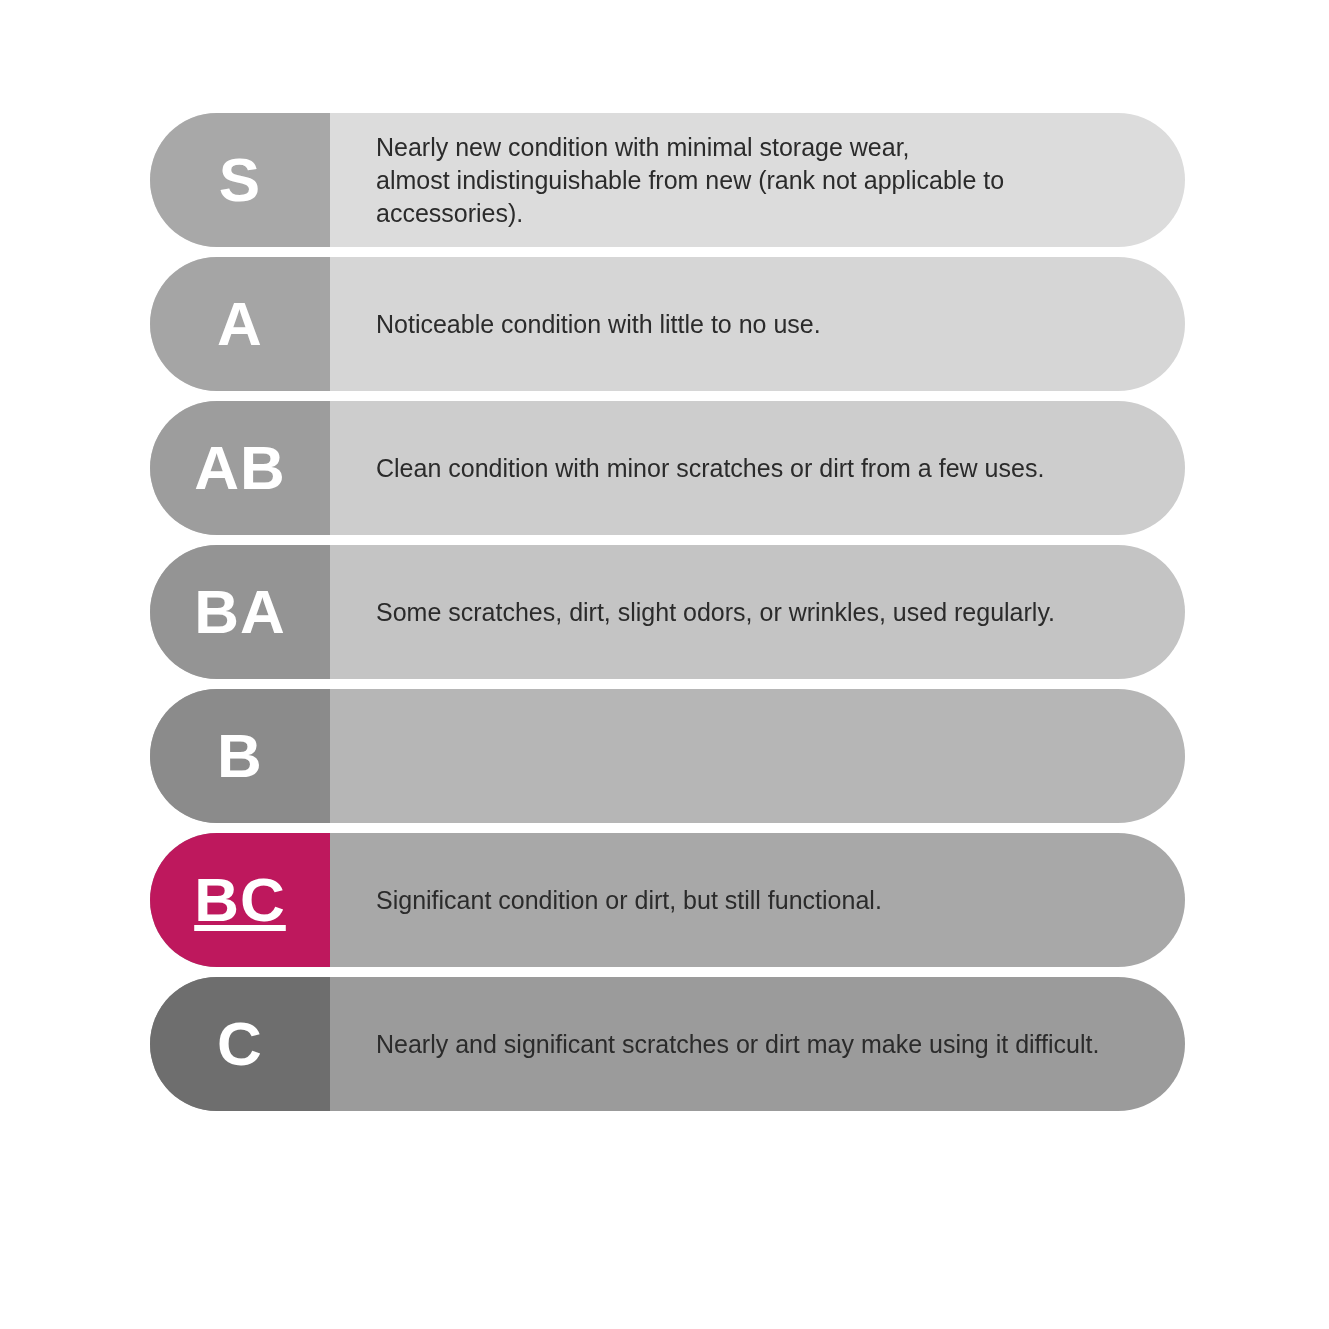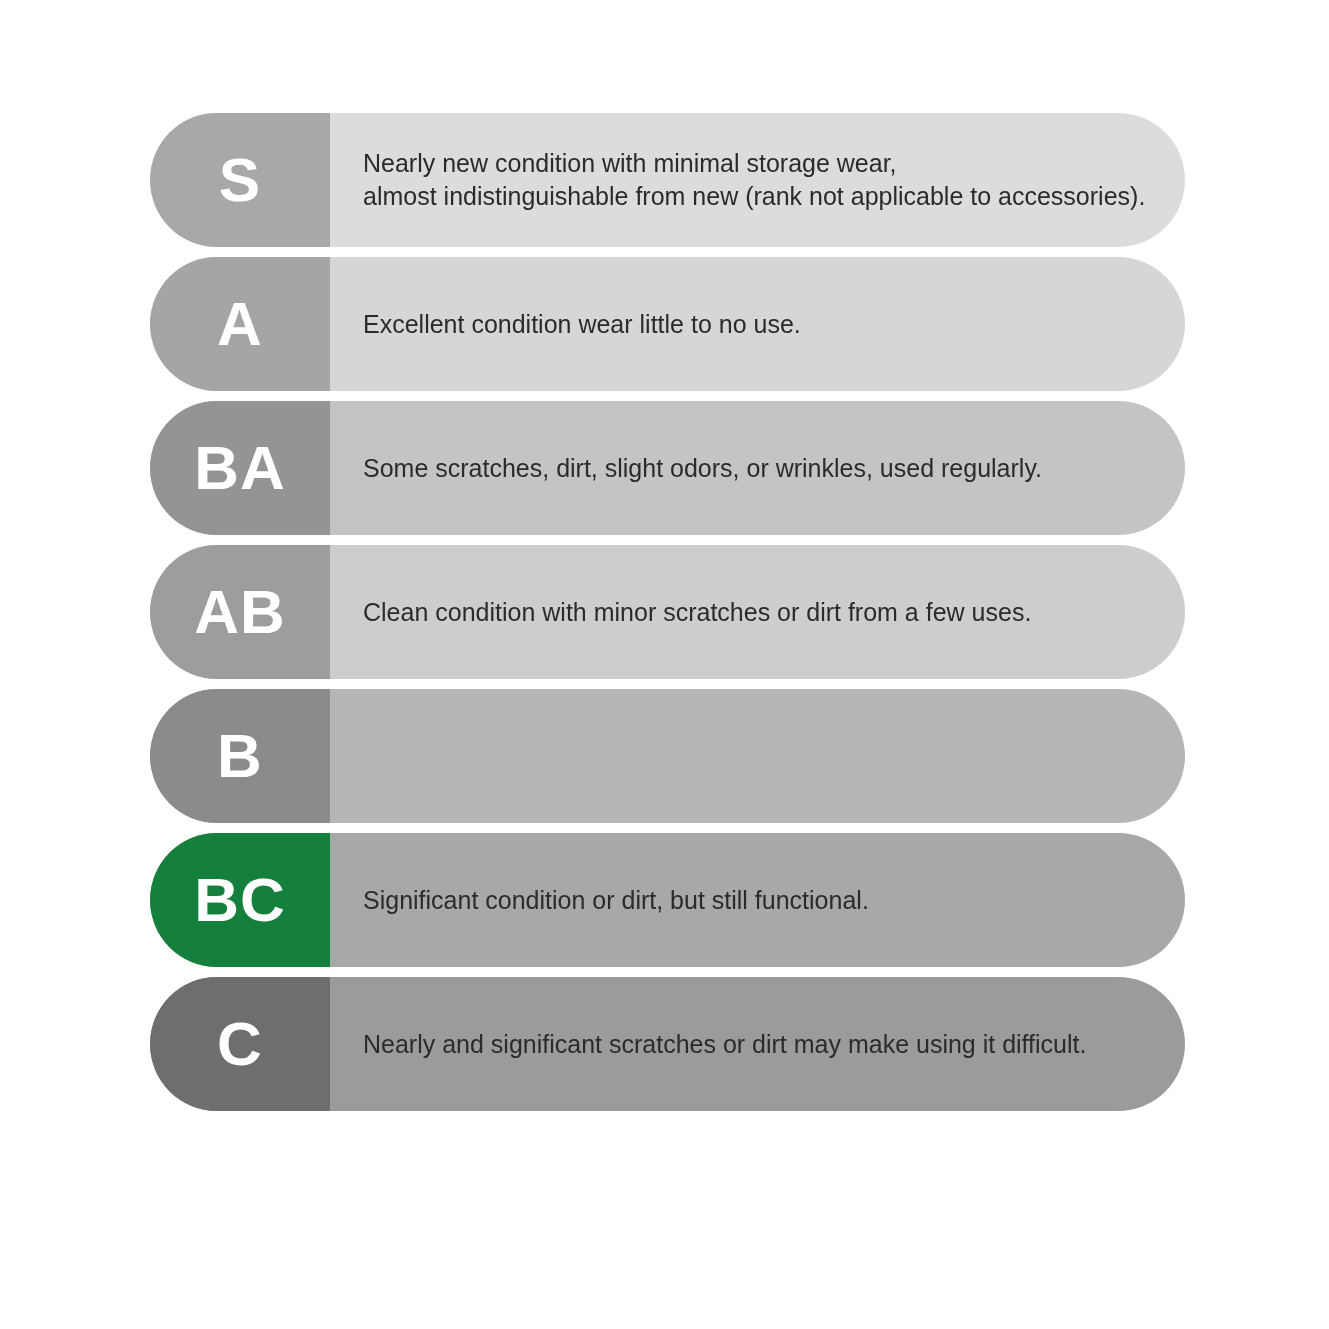--- a/index.html
+++ b/index.html
@@ -37,53 +37,53 @@
     color: #ffffff;
     font-size: 62px;
     font-weight: bold;
     letter-spacing: 1px;
     line-height: 1;
   }
   .grade-desc {
     flex: 1 1 auto;
     display: flex;
     align-items: center;
-    padding-left: 33px;
+    padding-left: 46px;
     padding-right: 30px;
     color: #2b2b2b;
     font-size: 25px;
     line-height: 1.32;
     white-space: pre-line;
   }
 </style>
 </head>
 <body>
 
 <div id="grade-chart">
     <div class="grade-row" style="background: rgb(220, 220, 220);">
       <div class="grade-badge" style="background: rgb(168, 168, 168);">S</div>
       <div class="grade-desc">Nearly new condition with minimal storage wear,
 almost indistinguishable from new (rank not applicable to accessories).</div>
     </div>
     <div class="grade-row" style="background: rgb(214, 214, 214);">
       <div class="grade-badge" style="background: rgb(165, 165, 165);">A</div>
-      <div class="grade-desc">Excellent condition wear little to no use.</div>
+      <div class="grade-desc">Noticeable condition with little to no use.</div>
+    </div>
+    <div class="grade-row" style="background: rgb(205, 205, 205);">
+      <div class="grade-badge" style="background: rgb(157, 157, 157);">AB</div>
+      <div class="grade-desc">Clean condition with minor scratches or dirt from a few uses.</div>
     </div>
     <div class="grade-row" style="background: rgb(196, 196, 196);">
       <div class="grade-badge" style="background: rgb(148, 148, 148);">BA</div>
       <div class="grade-desc">Some scratches, dirt, slight odors, or wrinkles, used regularly.</div>
     </div>
-    <div class="grade-row" style="background: rgb(205, 205, 205);">
-      <div class="grade-badge" style="background: rgb(157, 157, 157);">AB</div>
-      <div class="grade-desc">Clean condition with minor scratches or dirt from a few uses.</div>
-    </div>
     <div class="grade-row" style="background: rgb(182, 182, 182);">
       <div class="grade-badge" style="background: rgb(139, 139, 139);">B</div>
     </div>
     <div class="grade-row" style="background: rgb(168, 168, 168);">
-      <div class="grade-badge" style="background: #15803d;">BC</div>
+      <div class="grade-badge" style="background: #be185d; text-decoration: underline;">BC</div>
       <div class="grade-desc">Significant condition or dirt, but still functional.</div>
     </div>
     <div class="grade-row" style="background: rgb(155, 155, 155);">
       <div class="grade-badge" style="background: rgb(110, 110, 110);">C</div>
       <div class="grade-desc">Nearly and significant scratches or dirt may make using it difficult.</div>
     </div>
   </div>
 
 </body></html>

